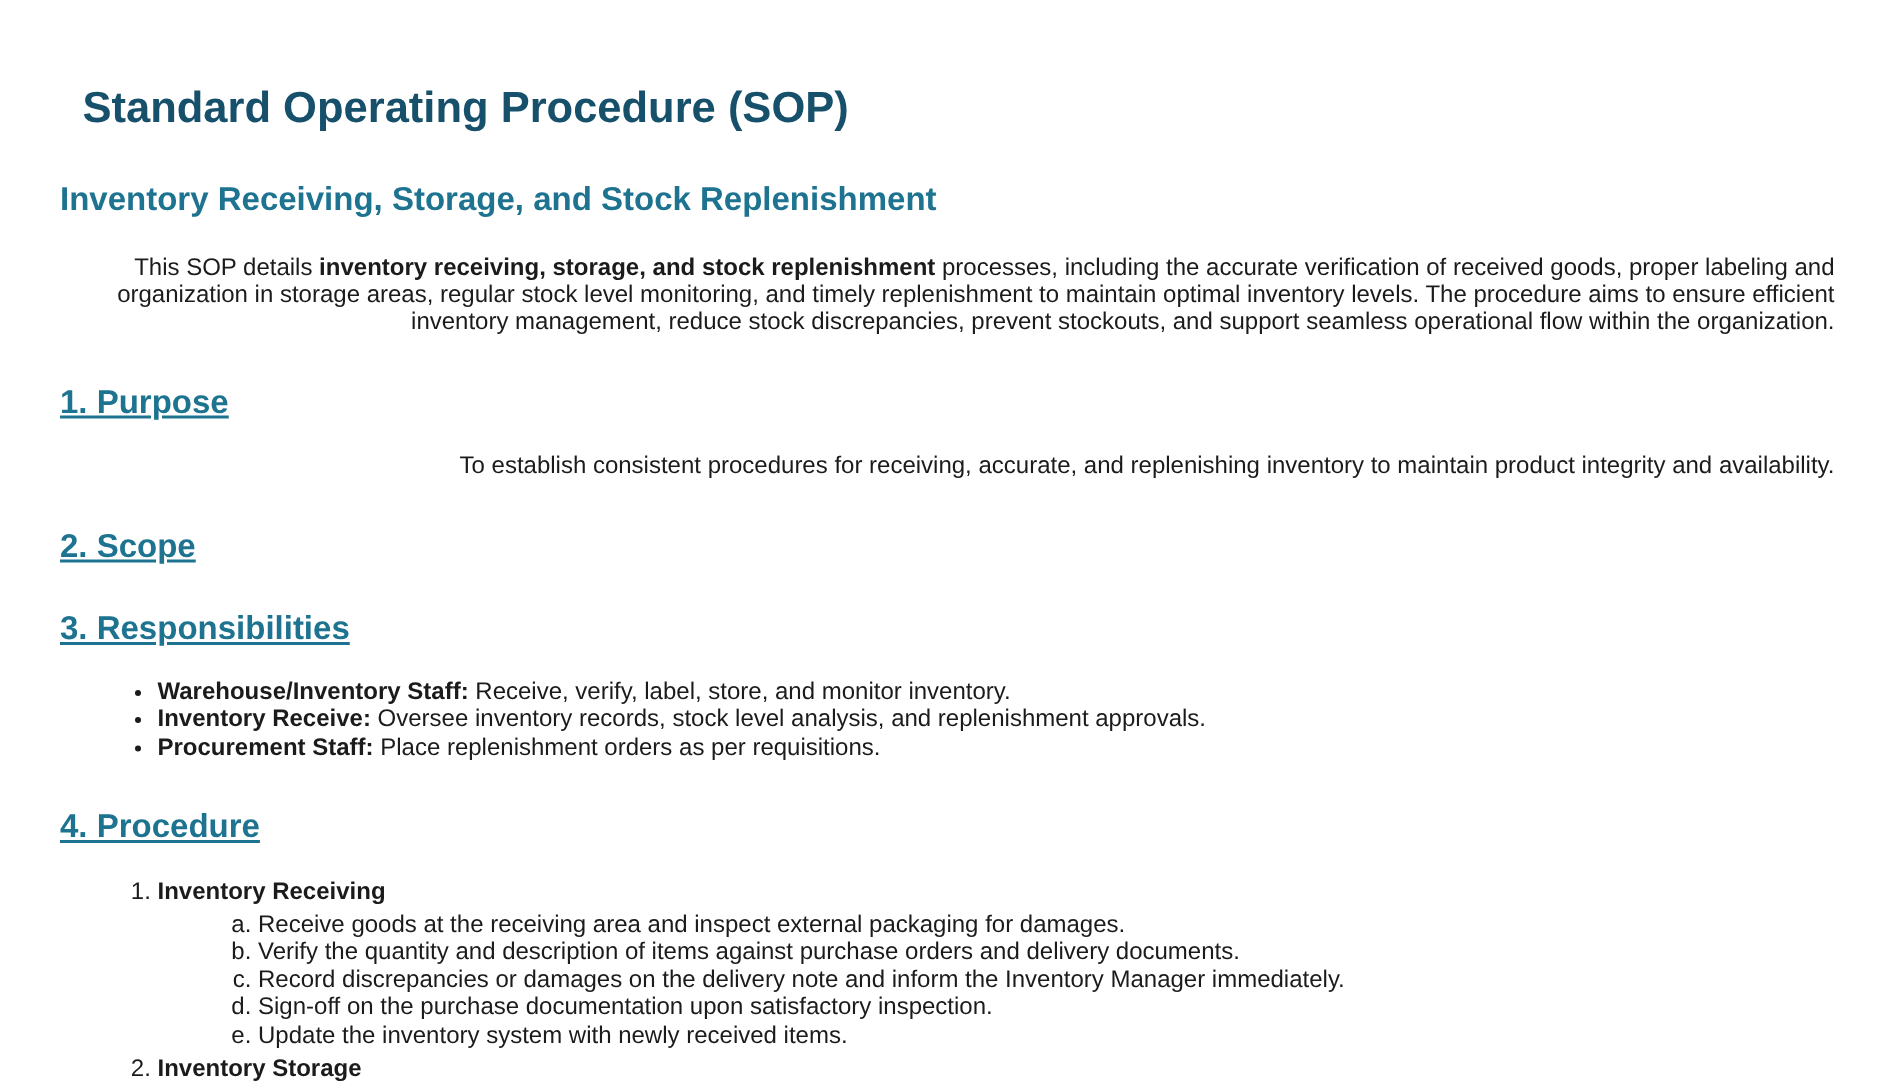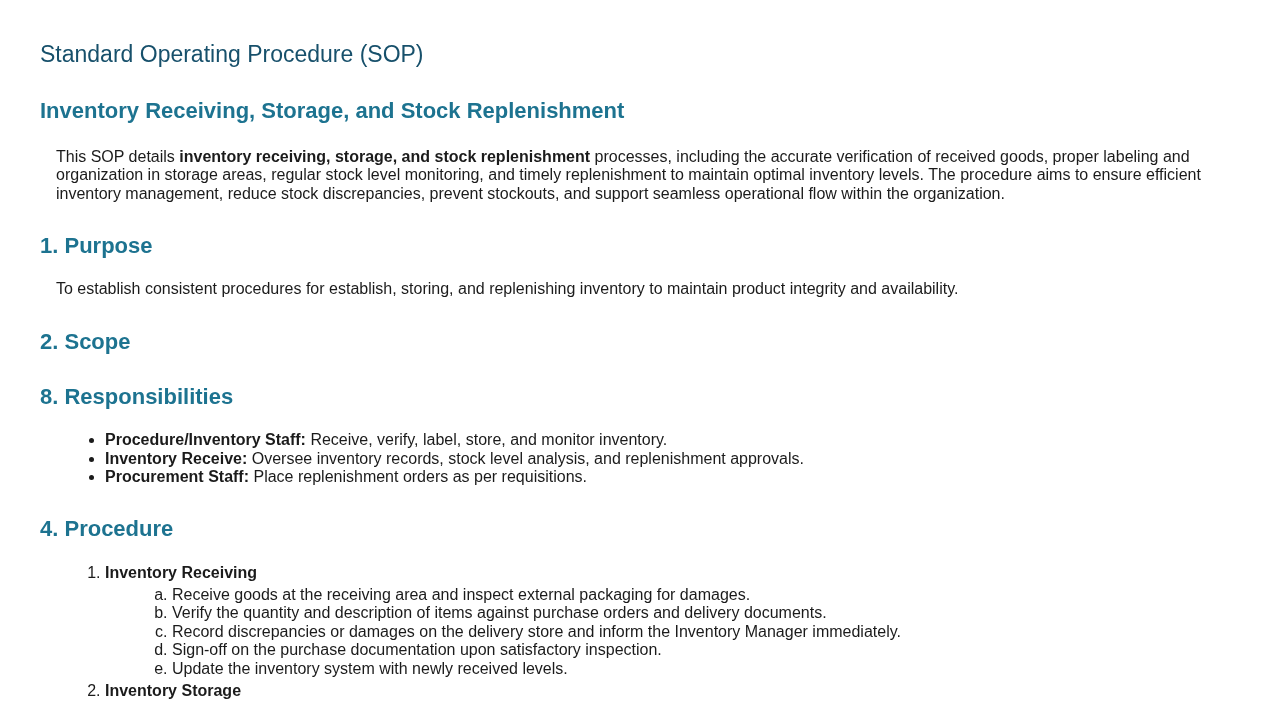--- a/index.html
+++ b/index.html
@@ -21,40 +21,42 @@
     font-family: "Liberation Sans", sans-serif;
     font-size: 16px;
     line-height: 1.15;
     color: var(--body-text);
   }
   .page {
     padding: 41px 40px 0 40px;
     width: 1263px;
   }
   h1.doc-title {
-    margin: 0;
-    font-size: 23px;
+    margin: 15px;
+    font-size: 29px;
     line-height: 1.15;
-    font-weight: normal;
+    font-weight: bold;
     color: var(--title-color);
   }
   h2 {
     font-size: 22px;
     line-height: 1.15;
     font-weight: bold;
     color: var(--heading-color);
   }
   h2.doc-subtitle {
     margin: 31px 0 24px 0;
   }
   h2.section-heading {
     margin: 30px 0 22px 0;
+    text-decoration: underline;
   }
   p {
-    margin: 16px;
+    margin: 0;
+    text-align: right;
   }
   ul.resp-list {
     margin: 0;
     padding-left: 65px;
     list-style-type: disc;
   }
   ol.steps {
     margin: 0;
     padding-left: 65px;
     list-style-type: decimal;
@@ -73,39 +75,39 @@
 <div class="page">
 
   <h1 class="doc-title">Standard Operating Procedure (SOP)</h1>
 
   <h2 class="doc-subtitle">Inventory Receiving, Storage, and Stock Replenishment</h2>
 
   <p><span>This SOP details </span><strong>inventory receiving, storage, and stock replenishment</strong><span> processes, including the accurate verification of received goods, proper labeling and organization in storage areas, regular stock level monitoring, and timely replenishment to maintain optimal inventory levels. The procedure aims to ensure efficient inventory management, reduce stock discrepancies, prevent stockouts, and support seamless operational flow within the organization.</span></p>
 
   <h2 class="section-heading">1. Purpose</h2>
 
-  <p>To establish consistent procedures for establish, storing, and replenishing inventory to maintain product integrity and availability.</p>
+  <p>To establish consistent procedures for receiving, accurate, and replenishing inventory to maintain product integrity and availability.</p>
 
   <h2 class="section-heading">2. Scope</h2>
 
 
-  <h2 class="section-heading">8. Responsibilities</h2>
+  <h2 class="section-heading">3. Responsibilities</h2>
 
   <ul class="resp-list">
-      <li><strong>Procedure/Inventory Staff:</strong> Receive, verify, label, store, and monitor inventory.</li>
+      <li><strong>Warehouse/Inventory Staff:</strong> Receive, verify, label, store, and monitor inventory.</li>
       <li><strong>Inventory Receive:</strong> Oversee inventory records, stock level analysis, and replenishment approvals.</li>
       <li><strong>Procurement Staff:</strong> Place replenishment orders as per requisitions.</li>
     </ul>
 
   <h2 class="section-heading">4. Procedure</h2>
 
   <ol class="steps">
       <li><strong>Inventory Receiving</strong><ol class="substeps">
           <li>Receive goods at the receiving area and inspect external packaging for damages.</li>
           <li>Verify the quantity and description of items against purchase orders and delivery documents.</li>
-          <li>Record discrepancies or damages on the delivery store and inform the Inventory Manager immediately.</li>
+          <li>Record discrepancies or damages on the delivery note and inform the Inventory Manager immediately.</li>
           <li>Sign-off on the purchase documentation upon satisfactory inspection.</li>
-          <li>Update the inventory system with newly received levels.</li>
+          <li>Update the inventory system with newly received items.</li>
         </ol></li>
       <li><strong>Inventory Storage</strong></li>
     </ol>
 
 </div>
 
 </body></html>

